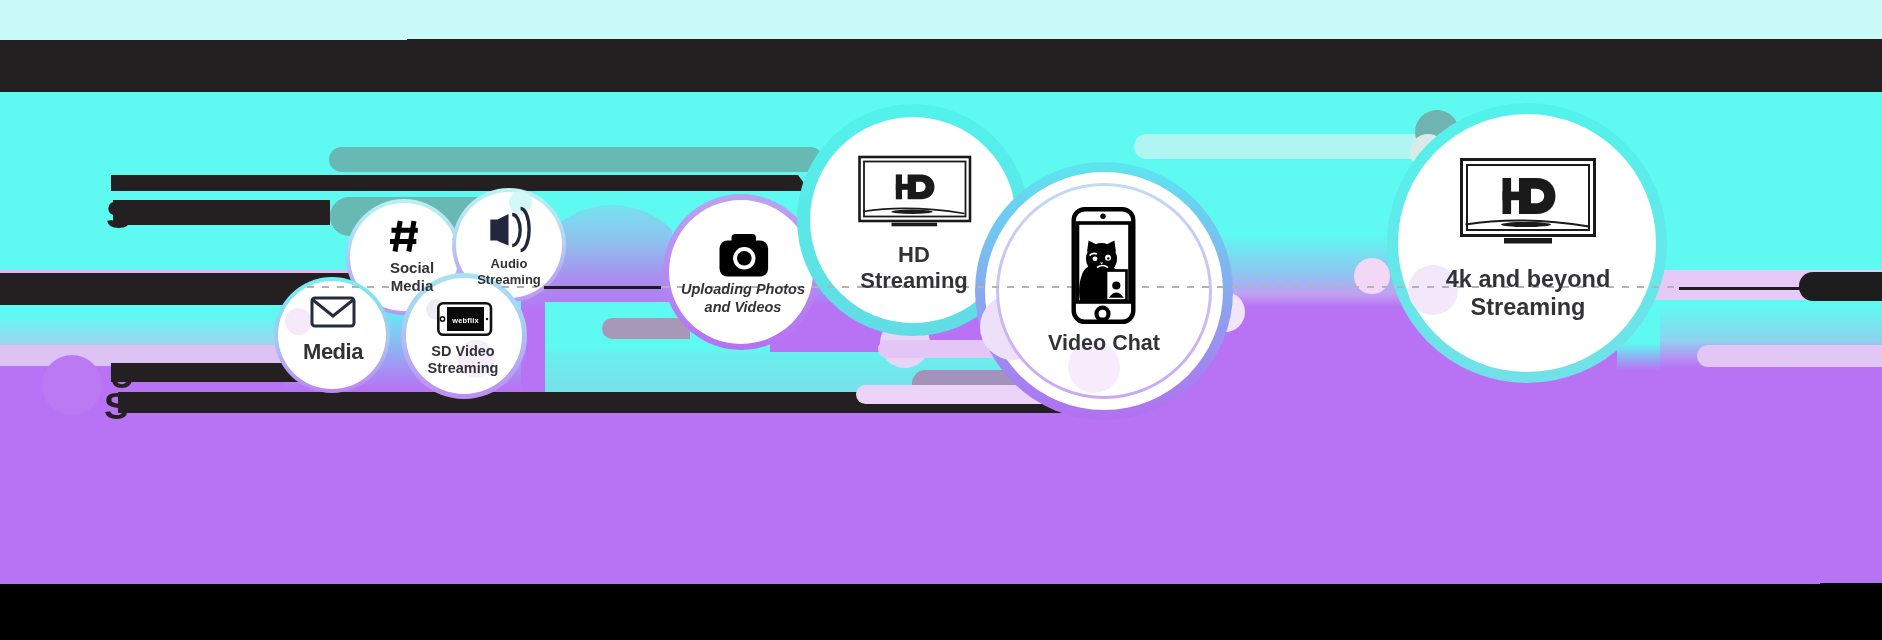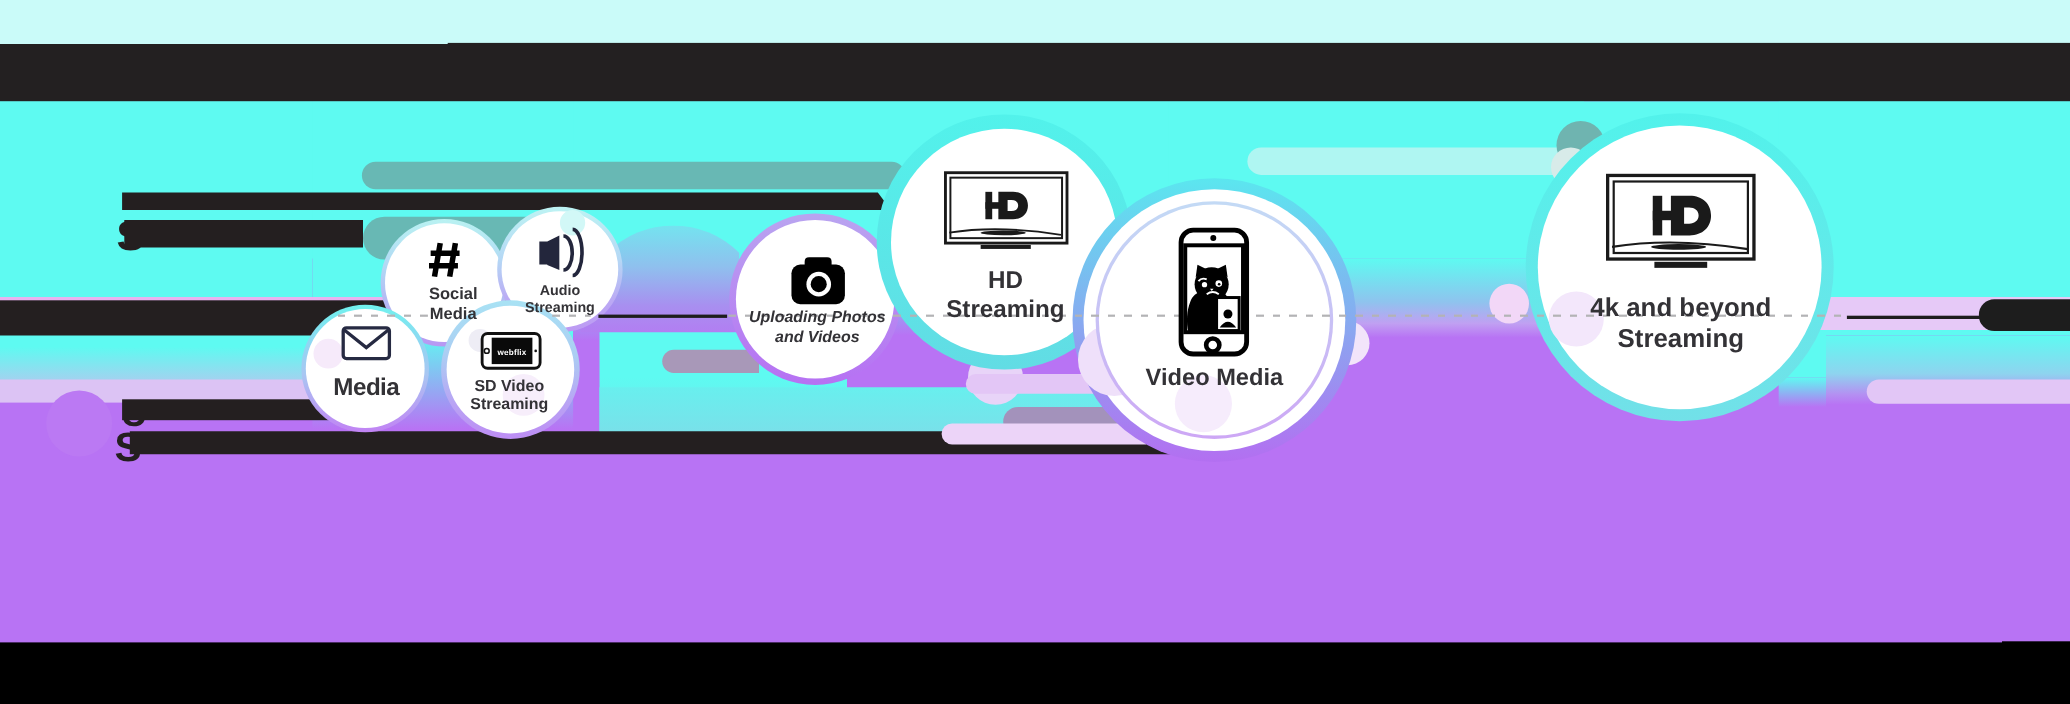--- a/index.html
+++ b/index.html
@@ -124,21 +124,21 @@
 
   <div class="abs" style="left:1679px;top:286.5px;width:121px;height:3.5px;background:#1d1d1d;z-index:31"></div>
   <div class="abs" style="left:1799px;top:272px;width:83px;height:28.5px;border-radius:14px 0 0 14px;background:#1d1d1d;z-index:31"></div>
 
   <div class="lbl" style="left:233px;top:339px;width:200px;font-size:22px;letter-spacing:-.5px;line-height:26px;">Media</div>
   <div class="lbl" style="left:312px;top:259px;width:200px;font-size:15px;line-height:18px;">Social<br>Media</div>
   <div class="lbl" style="left:409px;top:256px;width:200px;font-size:13px;line-height:15.5px;">Audio<br>Streaming</div>
   <div class="lbl" style="left:363px;top:343px;width:200px;font-size:14.5px;line-height:17px;">SD Video<br>Streaming</div>
   <div class="lbl" style="left:643px;top:281px;width:200px;font-size:14.5px;line-height:17.5px;font-style:italic;">Uploading Photos<br>and Videos</div>
   <div class="lbl" style="left:814px;top:242px;width:200px;font-size:22px;line-height:26px;">HD<br>Streaming</div>
-  <div class="lbl" style="left:1004px;top:331px;width:200px;font-size:21.5px;line-height:25px;">Video Media</div>
+  <div class="lbl" style="left:1004px;top:331px;width:200px;font-size:21.5px;line-height:25px;">Video Chat</div>
   <div class="lbl" style="left:1378px;top:266px;width:300px;font-size:23.5px;line-height:27.5px;">4k and beyond<br>Streaming</div>
 
   <svg class="abs" style="left:0;top:0;z-index:41" width="1882" height="640" viewBox="0 0 1882 640">
 
     <g stroke="#262a42" stroke-width="3" fill="none">
       <rect x="312" y="298" width="42" height="28" rx="3"></rect>
       <path d="M313 300 L333 316 L353 300"></path>
     </g>
 
     <g stroke="#000" stroke-width="5" fill="none">

